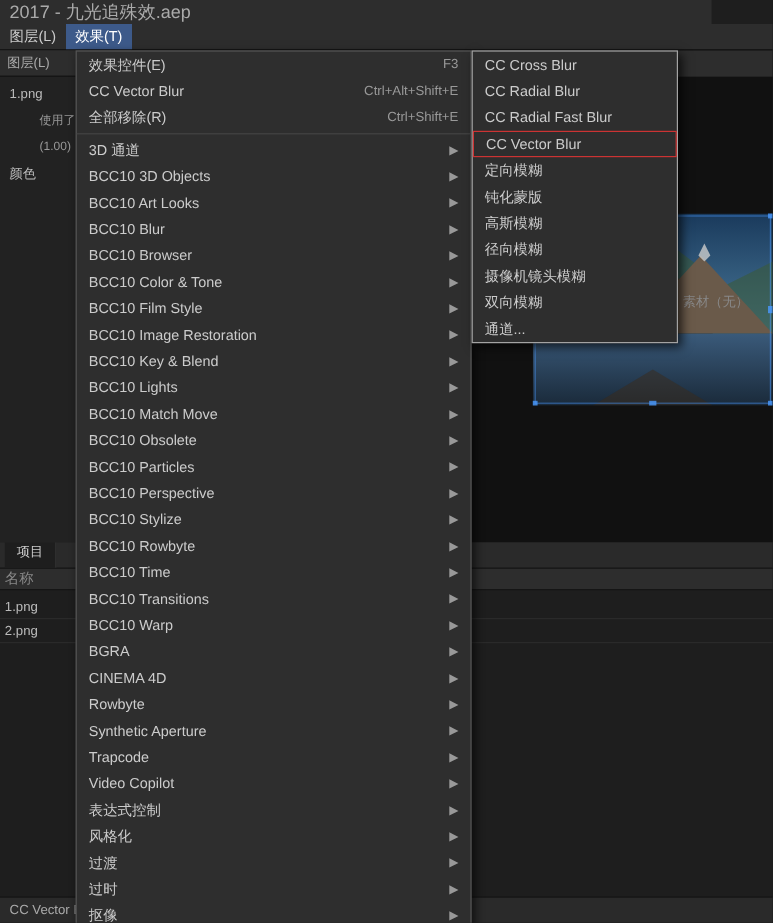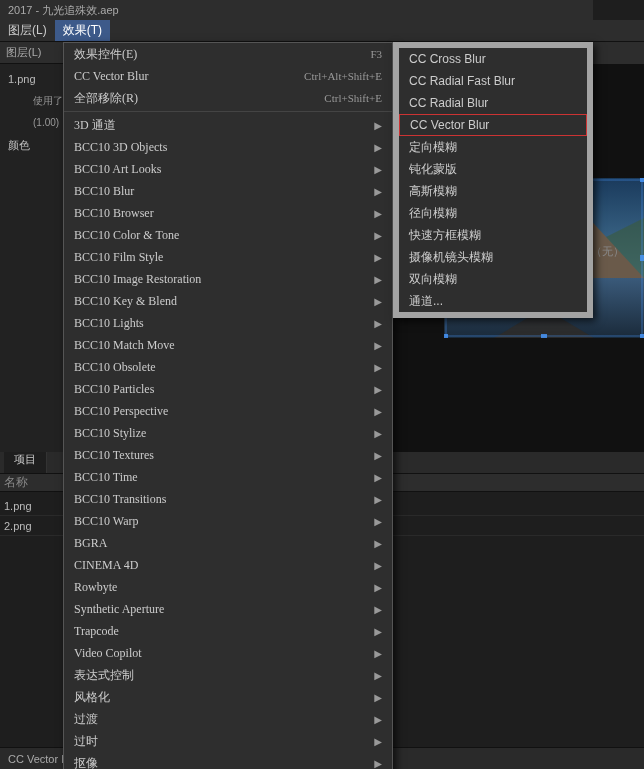--- a/index.html
+++ b/index.html
@@ -25,21 +25,21 @@
 
     .ae-titlebar {
       position: absolute;
       top: 0; left: 0;
       width: 593px;
       height: 20px;
       background: #2d2d2d;
       display: flex;
       align-items: center;
       padding: 0 8px;
-      font-size: 11px;
+      font-size: 15px;
       color: #aaa;
     }
 
     
     .menubar {
       position: absolute;
       top: 20px;
       left: 0;
       width: 644px;
       height: 22px;
@@ -219,21 +219,20 @@
 
     .menu-item {
       display: flex;
       align-items: center;
       height: 22px;
       padding: 0 10px;
       cursor: pointer;
       justify-content: space-between;
       color: #ccc;
       font-size: 12px;
-      font-family: Liberation Serif, serif;
     }
 
     .menu-item .shortcut {
       color: #999;
       font-size: 11px;
       margin-left: 20px;
     }
 
     .menu-item .arrow {
       color: #999;
@@ -244,23 +243,23 @@
       height: 1px;
       background: #444;
       margin: 2px 0;
     }
 
     
     .cc-submenu {
       position: absolute;
       top: 22px;
       left: 393px;
-      width: 200px;
+      width: 172px;
       background: #2e2e2e;
-      border: 6px solid #a3a3a3;
+      border: 1px solid #a3a3a3;
       box-shadow: 3px 3px 8px rgba(0,0,0,0.7);
       z-index: 300;
     }
 
     .submenu-item {
       display: flex;
       align-items: center;
       height: 22px;
       padding: 0 10px;
       cursor: pointer;
@@ -505,21 +504,21 @@
     </div>
     <div class="menu-item">
       <span>BCC10 Perspective</span>
       <span class="arrow">▶</span>
     </div>
     <div class="menu-item">
       <span>BCC10 Stylize</span>
       <span class="arrow">▶</span>
     </div>
     <div class="menu-item">
-      <span>BCC10 Textures</span>
+      <span>BCC10 Rowbyte</span>
       <span class="arrow">▶</span>
     </div>
     <div class="menu-item">
       <span>BCC10 Time</span>
       <span class="arrow">▶</span>
     </div>
     <div class="menu-item">
       <span>BCC10 Transitions</span>
       <span class="arrow">▶</span>
     </div>
@@ -572,44 +571,41 @@
       <span class="arrow">▶</span>
     </div>
 
   </div>
 
   <div class="cc-submenu">
     <div class="submenu-item">
       <span>CC Cross Blur</span>
     </div>
     <div class="submenu-item">
+      <span>CC Radial Blur</span>
+    </div>
+    <div class="submenu-item">
       <span>CC Radial Fast Blur</span>
-    </div>
-    <div class="submenu-item">
-      <span>CC Radial Blur</span>
     </div>
     <div class="submenu-item active-selected">
       <span>CC Vector Blur</span>
     </div>
     <div class="submenu-item">
       <span>定向模糊</span>
     </div>
     <div class="submenu-item">
       <span>钝化蒙版</span>
     </div>
     <div class="submenu-item">
       <span>高斯模糊</span>
     </div>
     <div class="submenu-item">
       <span>径向模糊</span>
     </div>
     <div class="submenu-item">
-      <span>快速方框模糊</span>
-    </div>
-    <div class="submenu-item">
       <span>摄像机镜头模糊</span>
     </div>
     <div class="submenu-item">
       <span>双向模糊</span>
     </div>
     <div class="submenu-item">
       <span>通道...</span>
     </div>
   </div>
 

